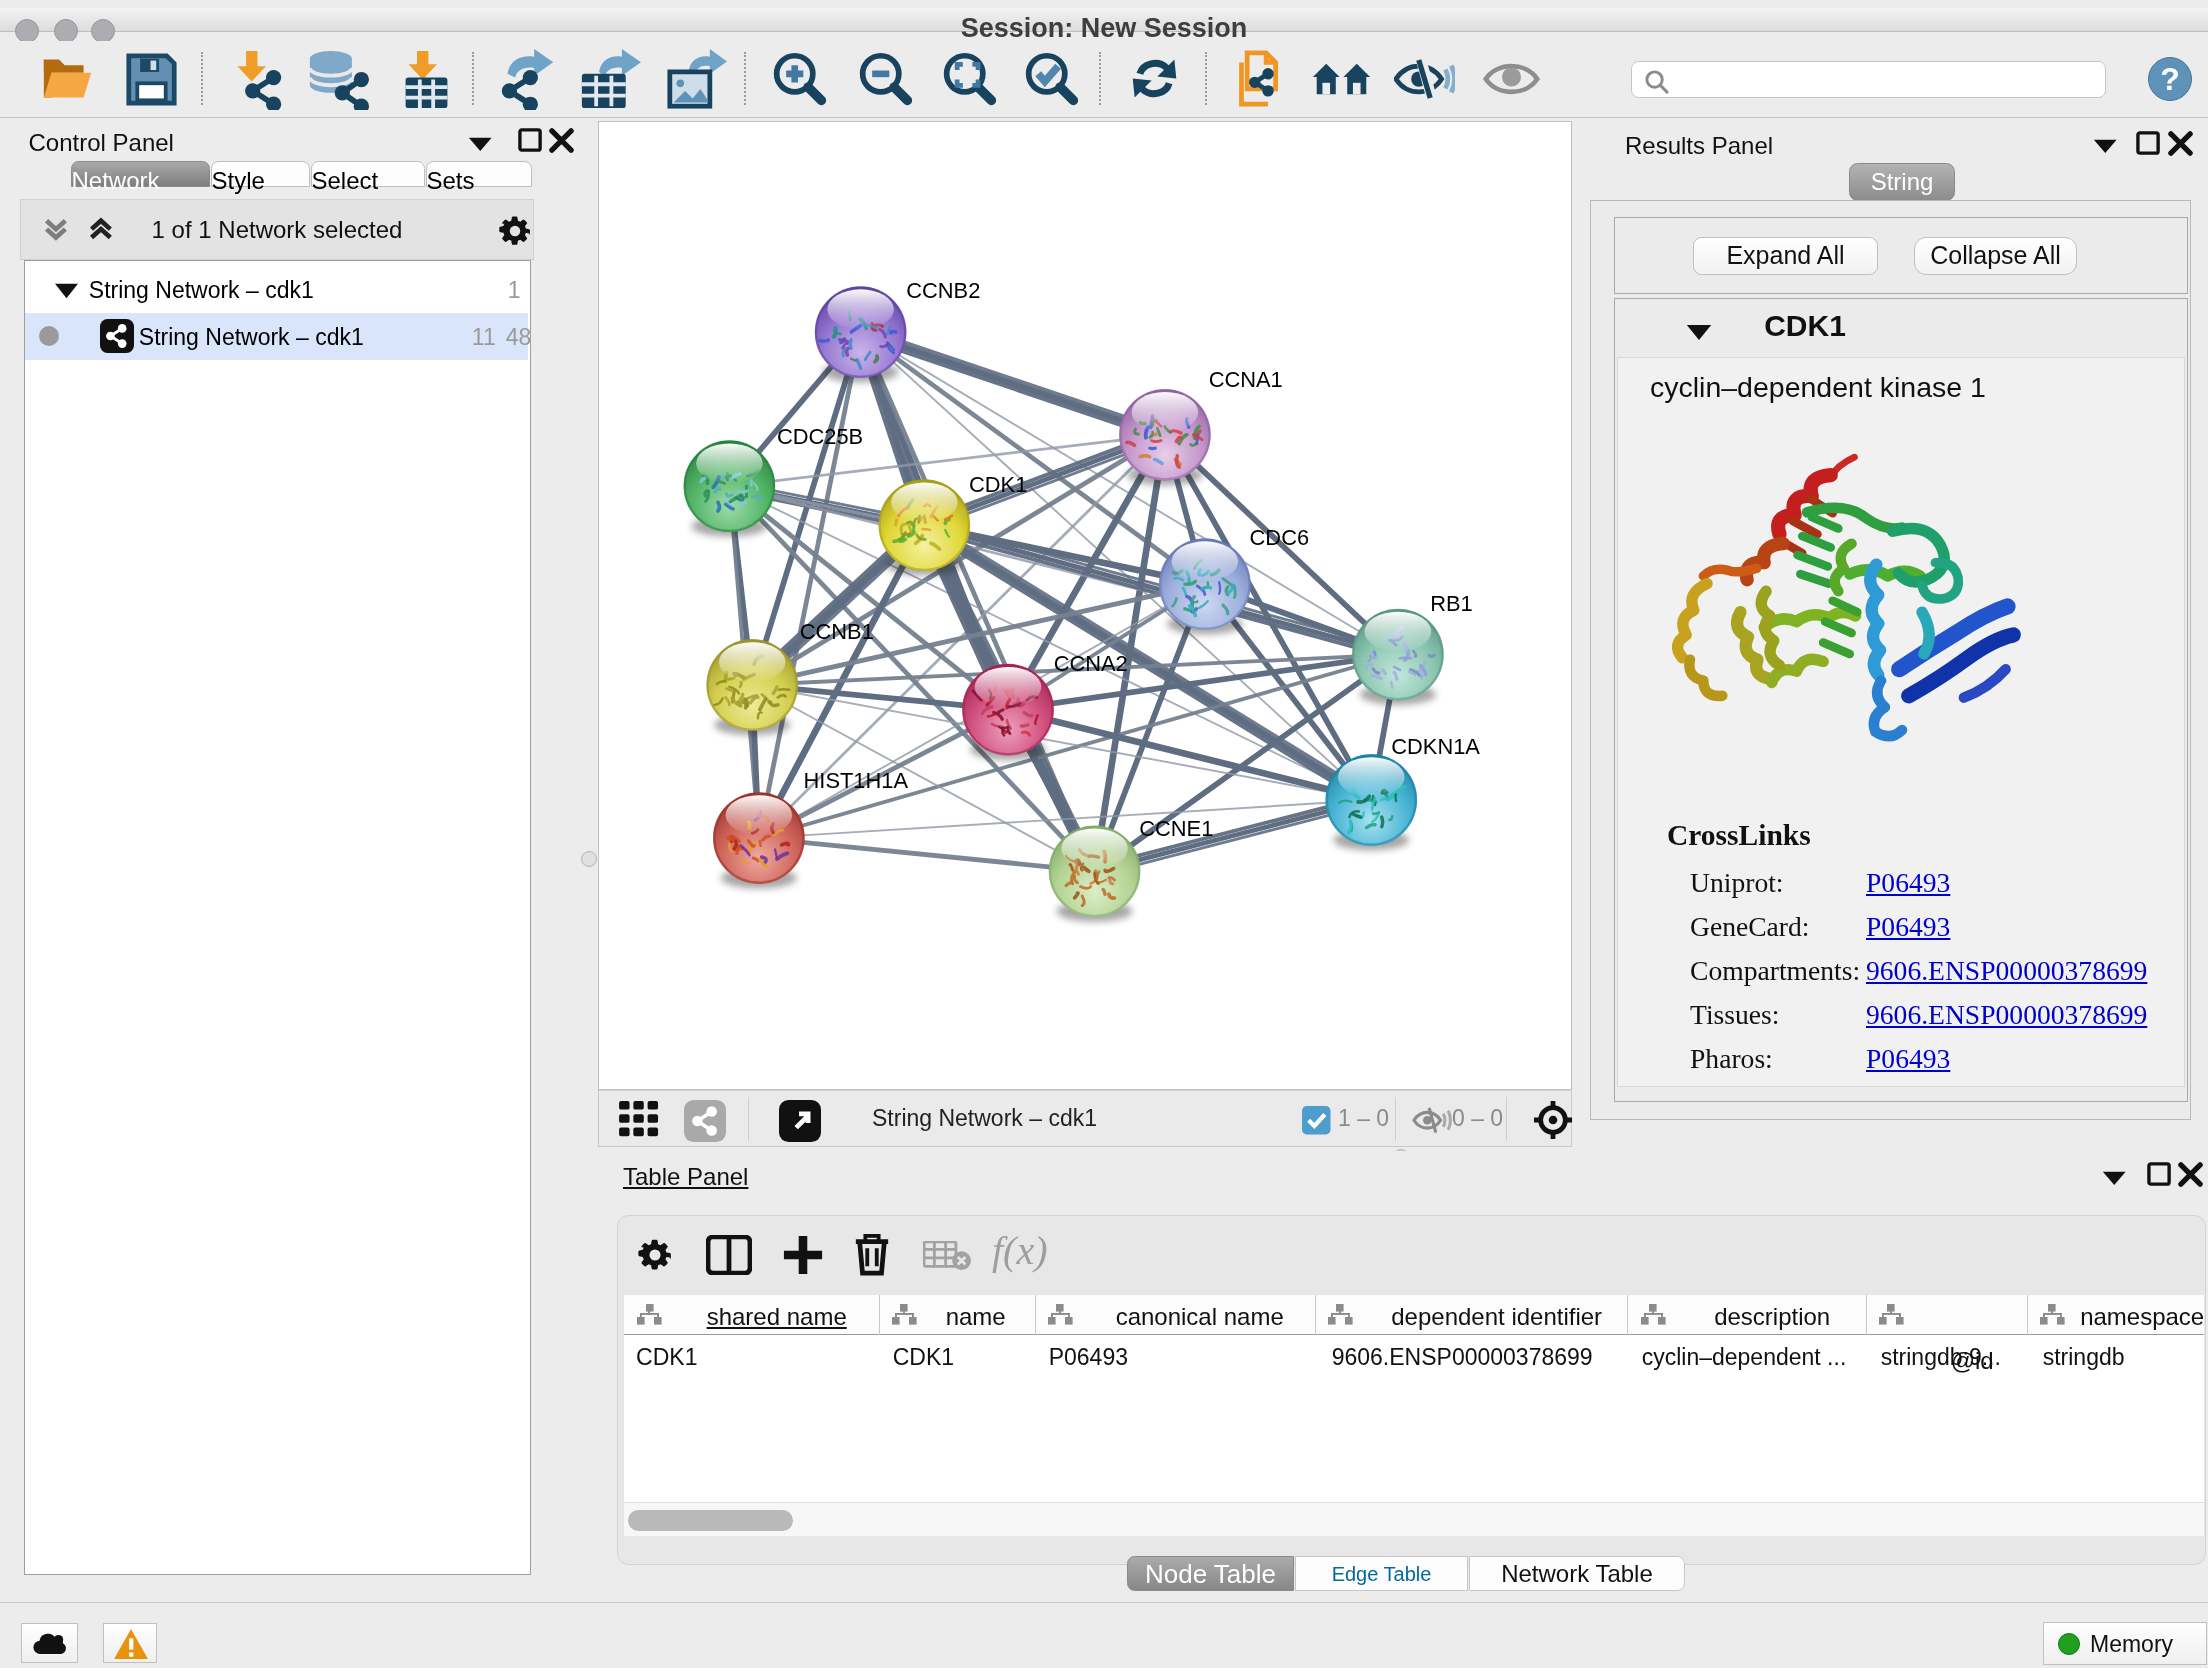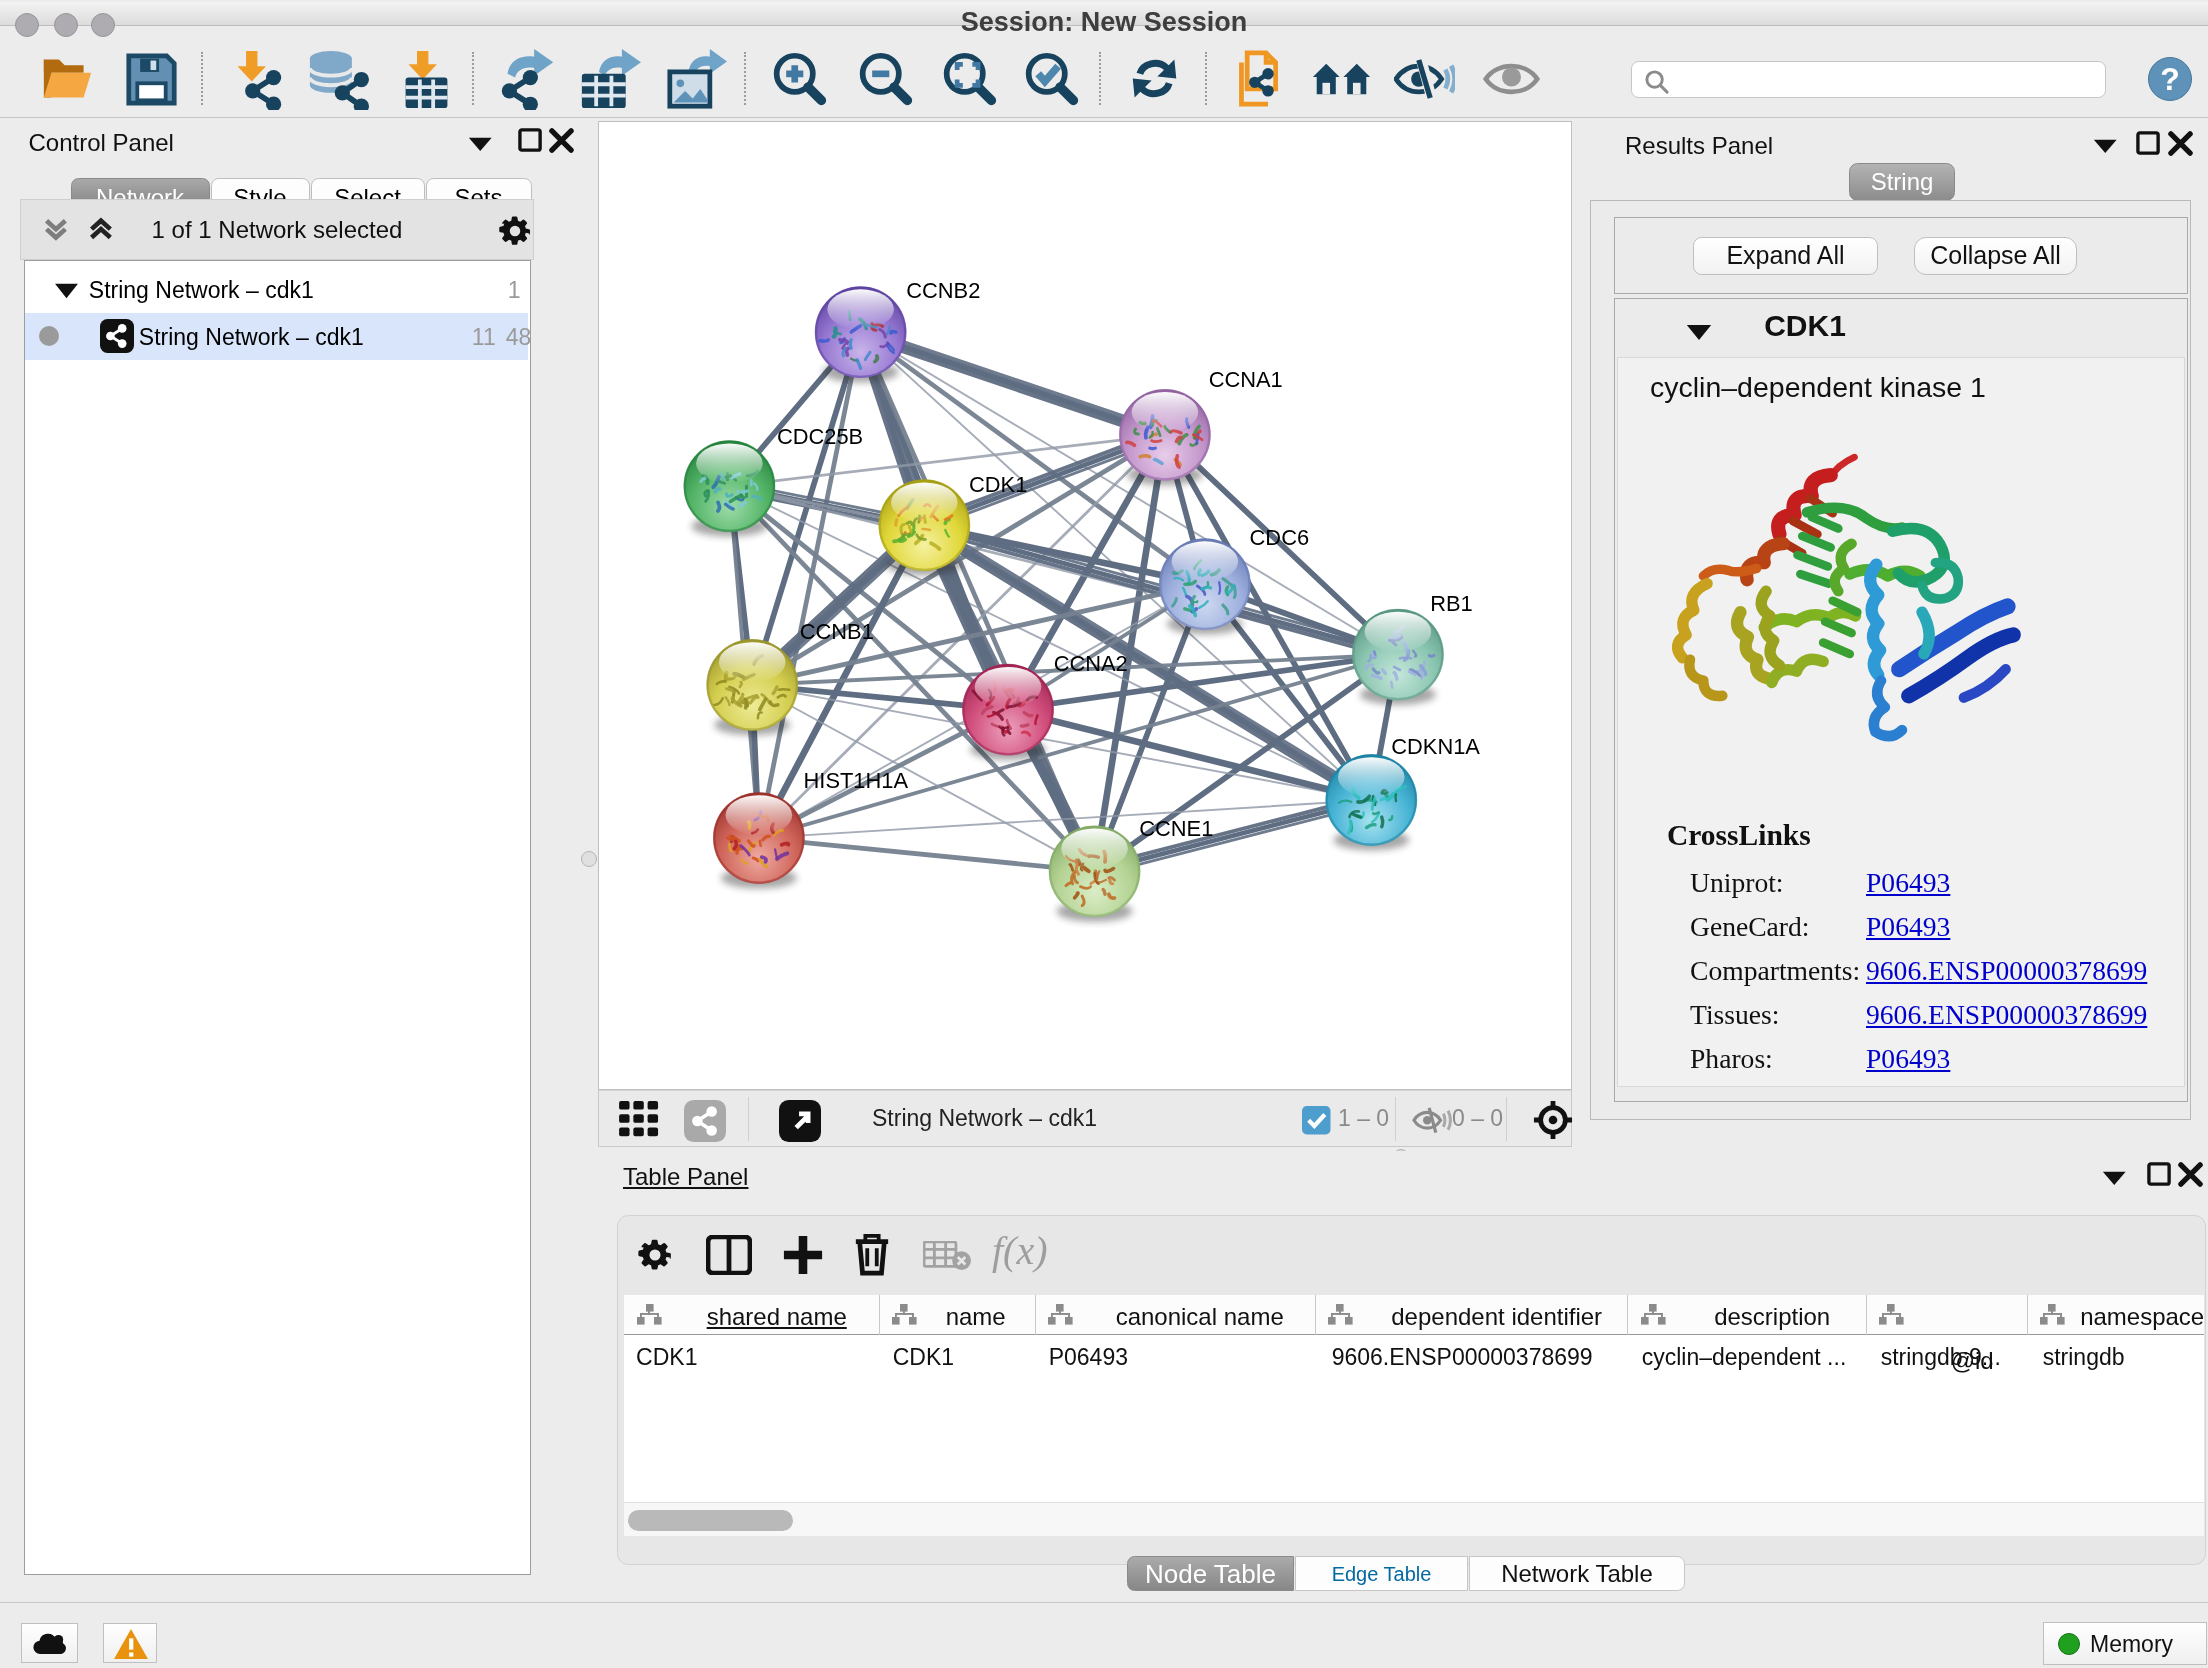--- a/index.html
+++ b/index.html
@@ -1,32 +1,32 @@
 <!DOCTYPE html>
 <html style="font-size:15px"><head>
 <meta charset="utf-8">
 <style>
   * { margin:0; padding:0; box-sizing:border-box; }
   html,body { width:2208px; height:1668px; background:#ececec; font-family:"Liberation Sans", sans-serif; overflow:hidden; }
   .abs { position:absolute; }
   #root { position:relative; width:2208px; height:1668px; }
   
-  #titlebar { left:0; top:2px; width:2208px; height:24px;
+  #titlebar { left:0; top:8px; width:2208px; height:24px;
     background:linear-gradient(#f3f3f3,#dcdcdc); border-bottom:1px solid #bdbdbd; }
   .tl { top:10.5px; width:24px; height:24px; border-radius:50%; background:#aeacb0; border:1px solid #98969a; }
   #wtitle { width:100%; top:4.8px; text-align:center; font-size:27px; font-weight:bold; color:#3e3e3e; }
   
   #toolbar { left:0; top:41px; width:2208px; height:77px; background:#ececec; border-bottom:1.9px solid #c4c4c4; }
   .tsep { top:11.4px; width:0; height:53px; border-left:2.9px dotted #9b9b9b; }
   
   .ptitle { font-size:24px; color:#111; }
   
   #cpanel { left:9.5px; top:122px; width:554px; height:1455px; background:#ececec; }
-  .tab { position:absolute; top:56px; height:36px; border:1px solid #bebebe; background:#fdfdfd;
-         color:#000; font-size:24px; text-align:center; line-height:37px; border-radius:7.6px 7.6px 0 0; }
+  .tab { position:absolute; top:39px; height:26px; border:1px solid #bebebe; background:#fdfdfd;
+         color:#000; font-size:24px; line-height:37px; border-radius:7.6px 7.6px 0 0; }
   .tabsel { background:linear-gradient(#a9a9a9,#7e7e7e); color:#fff; border-color:#8a8a8a; }
   #netbar { left:10.5px; top:77px; width:514px; height:61px; background:#e3e3e3; border:1px solid #cfcfcf; }
   #netlist { left:14.3px; top:138px; width:507px; height:1315px; background:#ffffff; border:1.9px solid #9d9d9d; }
   .nrow { position:absolute; left:0; width:503px; height:47px; font-size:23px; }
   
   #netview { left:598px; top:121px; width:974px; height:969px; background:#ffffff; border:1px solid #c0c0c0; }
   #nettool { left:598px; top:1090px; width:974px; height:57px; background:#eaeaea; border:1px solid #c9c9c9; border-top:1px solid #d4d4d4; }
   
   #rpanel { left:1577px; top:122px; width:623px; height:1004px; background:#ececec; }
   

